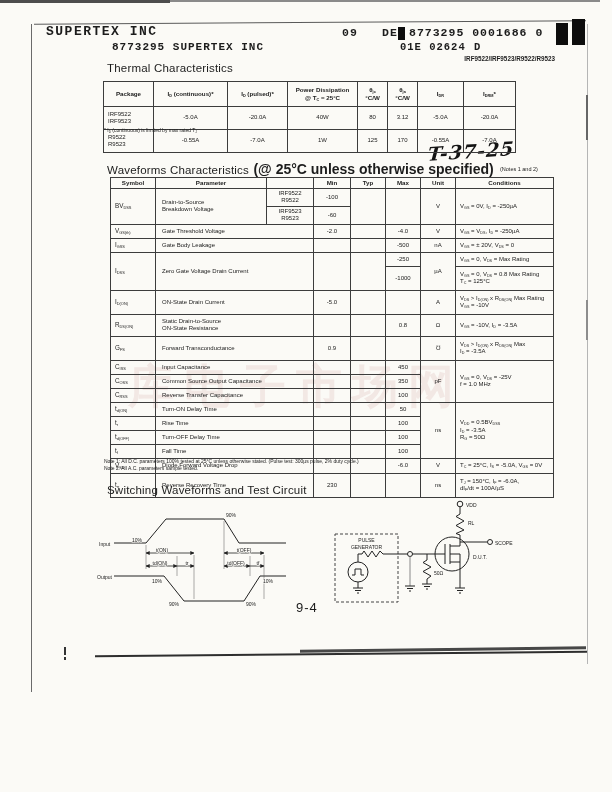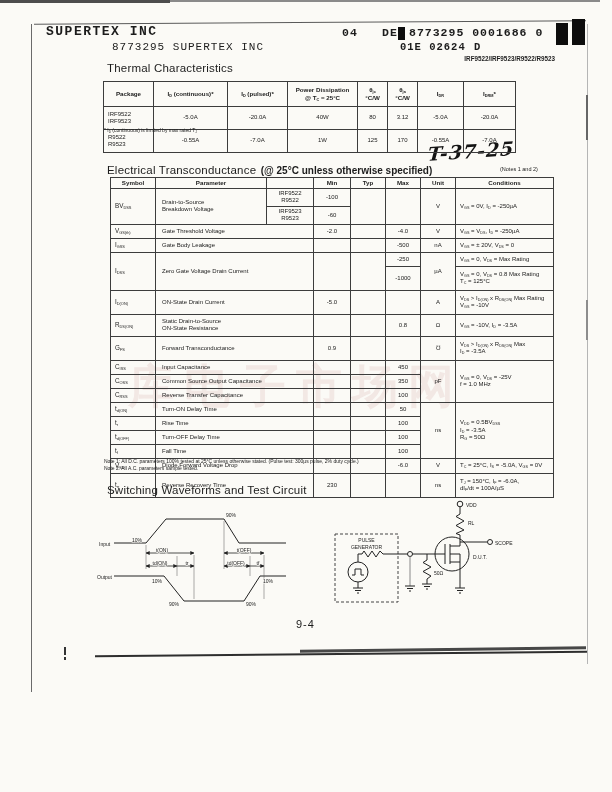--- a/index.html
+++ b/index.html
@@ -26,41 +26,41 @@
   .smudge2 { left:300px; top:648px; width:286px; height:2.5px; background:#474747; transform:rotate(-0.7deg); }
   .lmark1 { left:64px; top:647px; width:2px; height:8px; background:#333; }
   .lmark2 { left:64px; top:657px; width:2px; height:3px; background:#333; }
   .watermark {
     left:128px; top:356px; width:430px;
     font-size:46px; font-weight:bold; letter-spacing:10px;
     color:rgba(200,145,145,0.17); white-space:nowrap;font-family:Liberation Mono, monospace;
   }
   
   .brand1 { left:46px; top:24px; font-size:13px; font-weight:bold; letter-spacing:1.5px; }
-  .brand2 { left:112px; top:41px; font-size:11px; font-weight:normal; letter-spacing:1px; }
+  .brand2 { left:112px; top:41px; font-size:11px; font-weight:bold; letter-spacing:1px; }
   .bar01 { left:342px; top:26px; font-size:11.5px; font-weight:bold; letter-spacing:1px; }
   .barDE { left:382px; top:26px; font-size:11.5px; font-weight:bold; letter-spacing:1px; }
   .barblk1 { left:398px; top:27px; }
   .barnum { left:409px; top:26px; font-size:11.5px; font-weight:bold; letter-spacing:1px; }
   .barblk2 { left:556px; top:23px; width:12px; height:22px; background:#0d0d0d; }
   .bar2a { left:400px; top:41px; font-size:10.5px; font-weight:bold; letter-spacing:1px; }
   .bar2b { left:474px; top:41px; font-size:10.5px; font-weight:bold; }
   .partnos { left:400px; top:55px; width:155px; text-align:right; font-size:6.3px; font-weight:bold; }
   
   .thermal-title { left:107px; top:62px; }
   .elec-title { left:107px; top:160px; }
-  .elec-sub { font-size:10px; font-weight:bold;text-align:center; }
+  .elec-sub { font-size:14px; font-weight:bold;text-align:center; }
   .notes-ref { left:500px; top:166px; font-size:5.5px; }
   .switch-title { left:107px; top:484px; }
   .handwrite {
     left:428px; top:140px; font-family:"DejaVu Serif", serif;
     font-style:italic; font-weight:bold; font-size:19px; letter-spacing:1px;
     transform:rotate(-4deg) skewX(-8deg); color:#141414;
   }
-  .pagenum { left:296px; top:618px; font-size:11px; letter-spacing:1px; }
+  .pagenum { left:296px; top:600px; font-size:13px; letter-spacing:1px; }
   .fnote { font-size:5px; color:#222; }
   .tfoot { left:104px; top:127px; }
   .enote1 { left:104px; top:458px; }
   .enote2 { left:104px; top:465px; }
   
   table { border-collapse:collapse; table-layout:fixed; }
   .dtable td, .dtable th {
     border:1px solid #3c3c3c; font-size:6px; padding:1px 2px;
     white-space:pre-line; line-height:1.25; vertical-align:middle; overflow:hidden;
   }
@@ -98,21 +98,21 @@
 <div class="abs rdash2"></div>
 <div class="abs cornerbar"></div>
 <div class="abs smudge1"></div>
 <div class="abs smudge2"></div>
 <div class="abs lmark1"></div>
 <div class="abs lmark2"></div>
 <div class="abs watermark">库电子市场网</div>
 
 <div class="abs mono brand1">SUPERTEX INC</div>
 <div class="abs mono brand2">8773295 SUPERTEX INC</div>
-<div class="abs mono bar01">04</div>
+<div class="abs mono bar01">09</div>
 <div class="abs mono barDE">DE</div>
 <span class="abs blockA barblk1"></span>
 <div class="abs mono barnum">8773295 0001686 0</div>
 <div class="abs barblk2"></div>
 <div class="abs mono bar2a">01E 02624</div>
 <div class="abs mono bar2b">D</div>
 <div class="abs partnos">IRF9522/IRF9523/R9522/R9523</div>
 <div class="abs handwrite">T-37-25</div>
 
 <div class="abs h1 thermal-title">Thermal Characteristics</div>
@@ -161,21 +161,21 @@
     <td>125</td>
     <td>170</td>
     <td>-0.55A</td>
     <td>-7.0A</td>
   </tr>
 </tbody>
   </table>
 <div class="abs fnote tfoot">* I<sub>D</sub> (continuous) is limited by max rated T<sub>J</sub></div>
 
 <div class="abs elec-title">
-  <span class="h1">Electrical Transconductance</span>
+  <span class="h1">Waveforms Characteristics</span>
   <span class="elec-sub">(@ 25°C unless otherwise specified)</span>
 </div>
 <div class="abs notes-ref">(Notes 1 and 2)</div>
 
 <table class="abs dtable elec-tbl">
   <colgroup>
       <col style="width:45px">
       <col style="width:111px">
       <col style="width:47px">
       <col style="width:37px">

